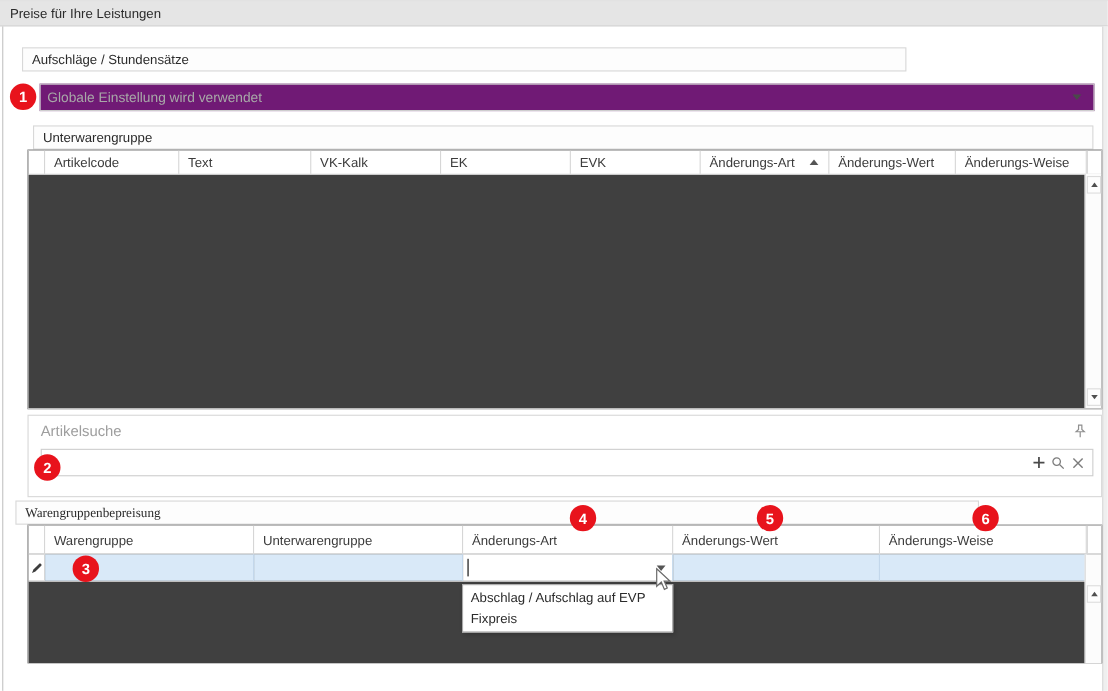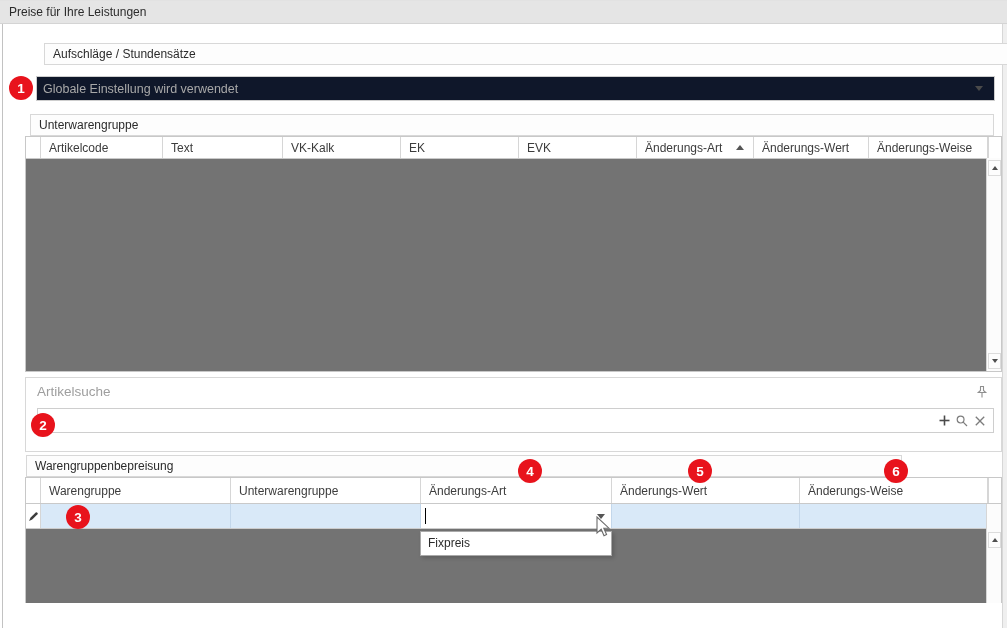--- a/index.html
+++ b/index.html
@@ -16,30 +16,30 @@
     border-top:1px solid #e2e2e2; border-bottom:1px solid #d4d4d4;
     line-height:22px; padding-left:9px; color:#2b2b2b; }
   .panel-left-border { left:2px; top:24px; width:1px; height:604px; background:#c2c2c2; }
   .right-strip { left:1002px; top:24px; width:5px; height:604px; background:#efefef; border-left:1px solid #d7d7d7; }
 
   
   .group-header { height:22px; background:#fdfdfd; border:1px solid #d8d8d8;
     line-height:20px; padding-left:8px; color:#2b2b2b; }
 
   
-  .combo { left:36px; top:76px; width:959px; height:25px; background:#0f172a;
+  .combo { left:36px; top:76px; width:959px; height:25px; background:#701a75;
     border:1px solid #cecece; display:flex; align-items:center; }
   .combo-placeholder { color:#a8a8a8; padding-left:6px; font-size:12.5px; flex:1;
     white-space:nowrap; overflow:hidden; }
   .tri-down { width:0; height:0; border-left:4.5px solid transparent;
     border-right:4.5px solid transparent; border-top:5px solid #4a4a4a; }
   .combo .tri-down { margin-right:11px; }
 
   
-  .grid { background:#737373; border:1px solid #c8c8c8; }
+  .grid { background:#404040; border:1px solid #c8c8c8; }
   .grid-header { display:flex; border-bottom:1px solid #c9c9c9; background:#fff; }
   .hcell { border-right:1px solid #d6d6d6; padding:0 0 0 8px; color:#3c3c3c;
     white-space:nowrap; overflow:hidden; display:flex; align-items:center; }
   .hcell:last-child { border-right:none; }
   .t1 .hcell { height:21px; }
   .t2 .hcell { height:25px; }
   .sort-asc { width:0; height:0; border-left:4.5px solid transparent;
     border-right:4.5px solid transparent; border-bottom:5px solid #555;
     margin-left:auto; margin-right:9px; }
 
@@ -84,21 +84,21 @@
 
   .cursor-icon { z-index:10; }
 </style>
 </head>
 <body>
 
 <div class="abs title-bar">Preise für Ihre Leistungen</div>
 <div class="abs panel-left-border"></div>
 <div class="abs right-strip"></div>
 
-<div class="abs group-header" style="left:44px;top:43px;width:964px;">Aufschläge / Stundensätze</div>
+<div class="abs group-header" style="left:20px;top:43px;width:804px;">Aufschläge / Stundensätze</div>
 
 <div class="abs combo">
   <span class="combo-placeholder">Globale Einstellung wird verwendet</span>
   <span class="tri-down"></span>
 </div>
 
 <div class="abs group-header" style="left:30px;top:114px;width:964px;height:22px;">Unterwarengruppe</div>
 
 <div class="abs grid t1" style="left:25px;top:136px;width:977px;height:236px;">
   <div class="grid-header">
@@ -149,21 +149,21 @@
     </span>
     <span class="sb-icon">
       <svg width="10" height="10" viewBox="0 0 10 10" stroke="#7d7d7d" stroke-width="1.3">
         <line x1="0.8" y1="0.8" x2="9.2" y2="9.2"></line>
           <line x1="9.2" y1="0.8" x2="0.8" y2="9.2"></line>
       </svg>
     </span>
   </div>
 </div>
 
-<div class="abs group-header" style="left:26px;top:455px;width:876px;">Warengruppenbepreisung</div>
+<div class="abs group-header" style="left:14px;top:455px;width:876px;font-family:Liberation Serif, serif;">Warengruppenbepreisung</div>
 
 <div class="abs grid t2" style="left:25px;top:477px;width:977px;height:126px;border-bottom:none;">
   <div class="grid-header">
     <div class="hcell" style="width:15px;padding-left:0;"></div>
     <div class="hcell" style="width:190px;">Warengruppe</div>
     <div class="hcell" style="width:190px;">Unterwarengruppe</div>
     <div class="hcell" style="width:191px;">Änderungs-Art</div>
     <div class="hcell" style="width:188px;">Änderungs-Wert</div>
     <div class="hcell" style="width:188px;">Änderungs-Weise</div>
     <div class="hcell" style="flex:1;padding-left:0;border-left:1px solid #d6d6d6;"></div>
@@ -188,20 +188,21 @@
   </div>
 
   <div class="vscroll" style="top:26px;bottom:0;">
     <div class="scroll-btn" style="top:28px;">
         <span class="s-up"></span>
       </div>
   </div>
 </div>
 
 <div class="abs popup">
+  <div class="popup-item">Abschlag / Aufschlag auf EVP</div>
   <div class="popup-item">Fixpreis</div>
 </div>
 
 <svg class="abs cursor-icon" style="left:596px;top:516px;" width="14" height="21" viewBox="0 0 14 21">
   <polygon points="1,1 1,17 5.2,13.2 8,19.8 10.6,18.6 7.8,12.2 13,12.2" fill="#ffffff" stroke="#6b6b6b" stroke-width="1.1"></polygon>
 </svg>
 
 <div class="abs badge" style="left:9px;top:76px;background:#e8131c;">1</div>
 <div class="abs badge" style="left:31px;top:413px;background:#e8131c;">2</div>
 <div class="abs badge" style="left:66px;top:505px;background:#e8131c;">3</div>

